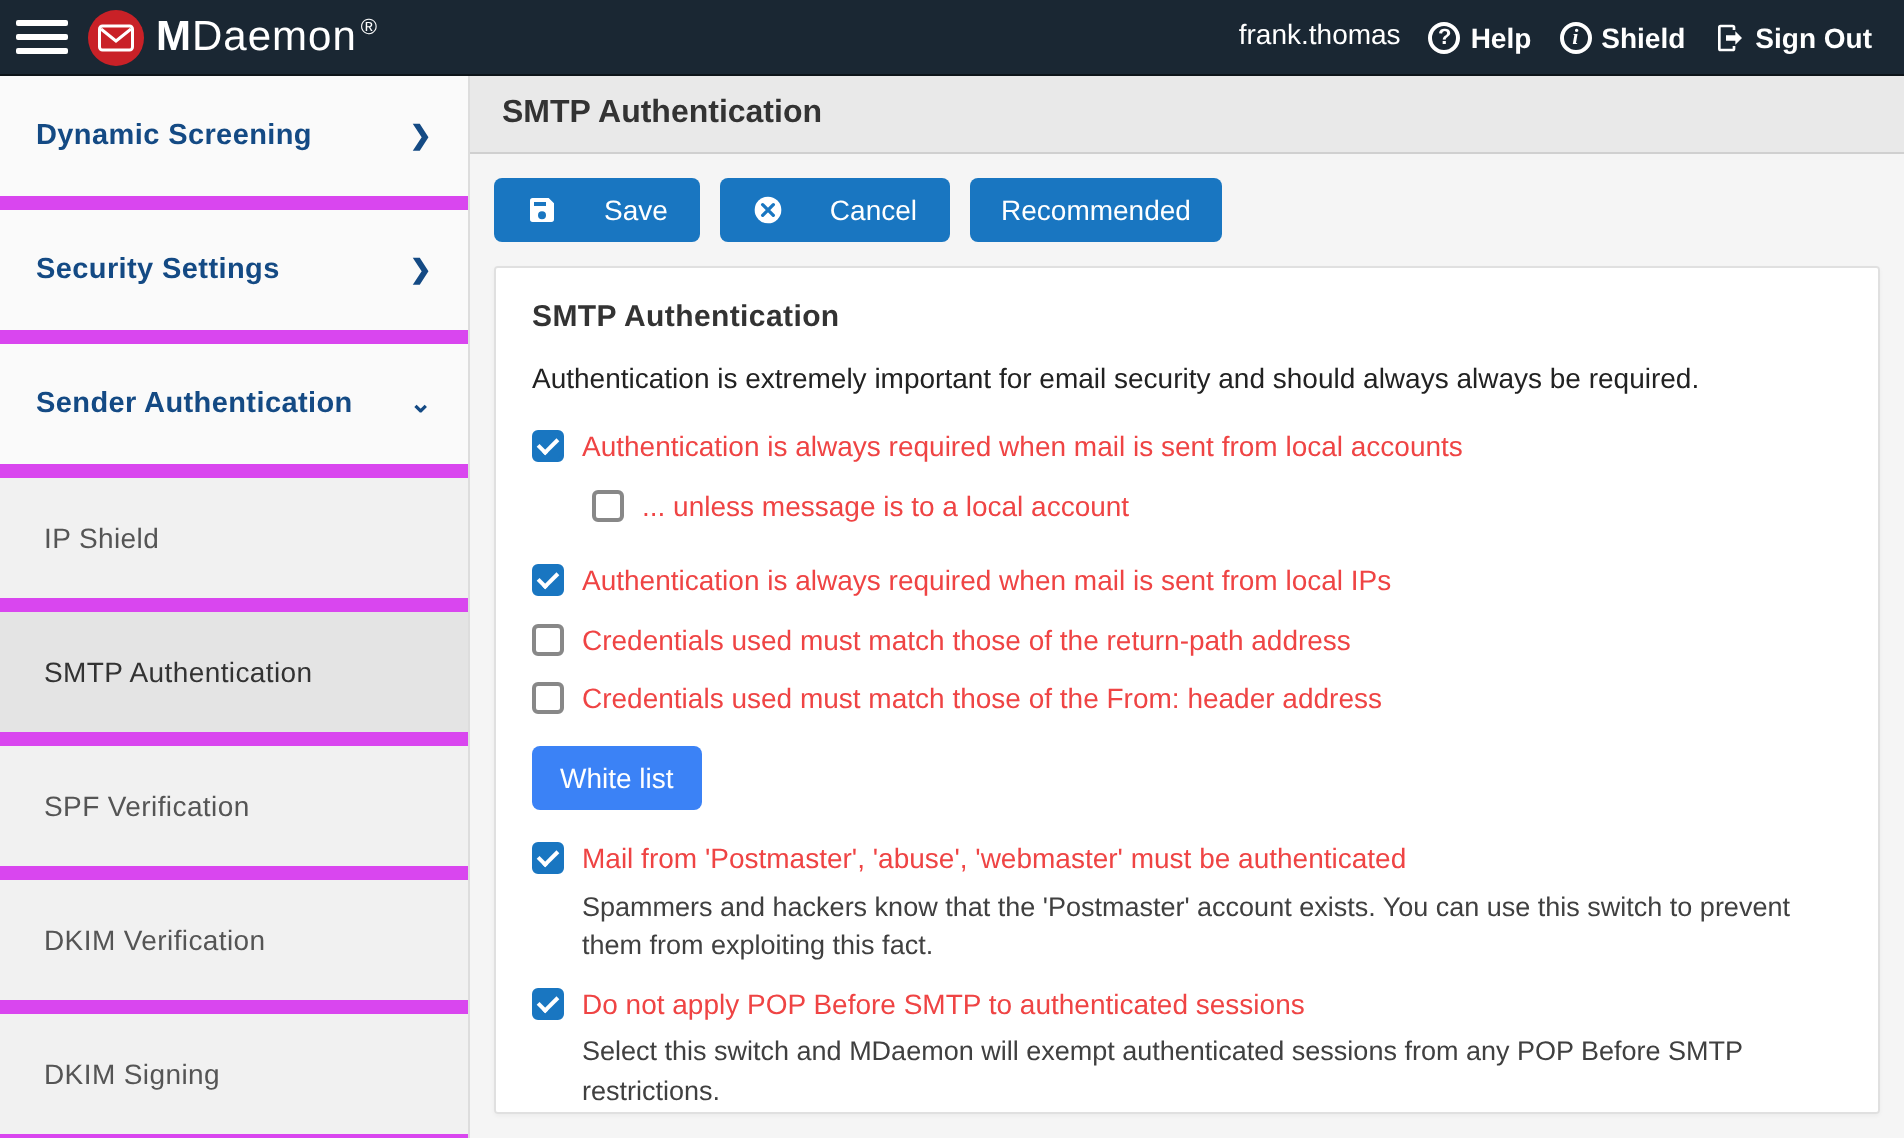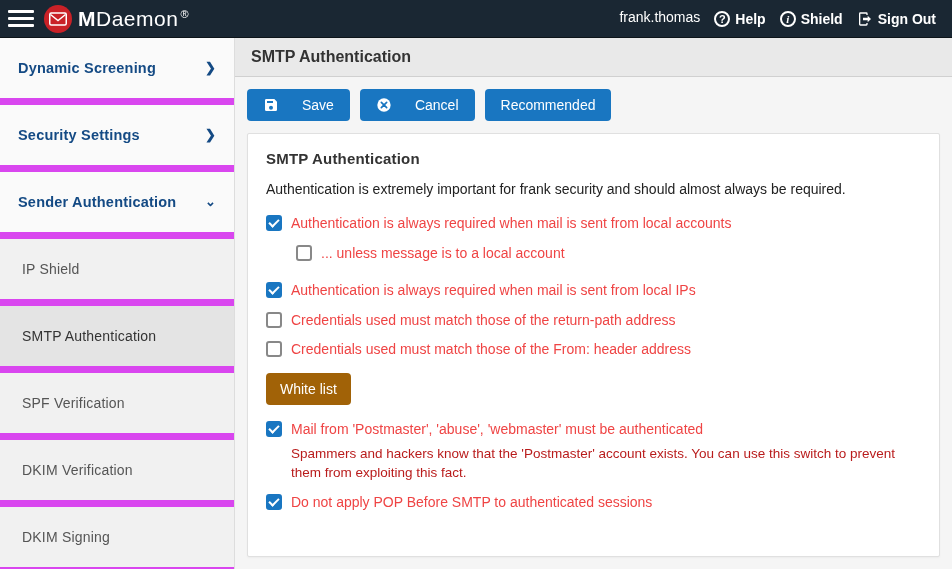--- a/index.html
+++ b/index.html
@@ -184,21 +184,21 @@
   }
   .check-row {
     display: flex;
     align-items: flex-start;
     gap: 9px;
     padding: 5px 0;
   }
   .check-row.indent { padding-left: 30px; }
   .check-row label { cursor: pointer; color: #ef4444; line-height: 1.4; }
   .check-row .desc {
-    color: #b91c1c;
+    color: #404040;
     font-size: 13.5px;
     margin-top: 4px;
     line-height: 1.45;
   }
   .cb {
     width: 16px;
     height: 16px;
     border: 2px solid #888;
     border-radius: 3px;
     flex-shrink: 0;
@@ -216,21 +216,21 @@
     position: absolute;
     left: 3px;
     top: 0px;
     width: 4px;
     height: 8px;
     border: solid #fff;
     border-width: 0 2px 2px 0;
     transform: rotate(45deg);
   }
   .small-btn {
-    background: #a16207;
+    background: #3b82f6;
     color: #fff;
     border: none;
     border-radius: 4px;
     padding: 8px 14px;
     font-size: 14px;
     cursor: pointer;
     margin: 8px 0 10px 0;
   }
   .sep { height: 8px; }
 </style>
@@ -323,21 +323,21 @@
           </svg>
         <span>Cancel</span>
       </button>
       <button class="btn">
         <span>Recommended</span>
       </button>
     </div>
 
     <div class="panel">
       <h3>SMTP Authentication</h3>
-      <p class="intro">Authentication is extremely important for frank security and should almost always be required.</p>
+      <p class="intro">Authentication is extremely important for email security and should always always be required.</p>
 
       <div class="check-row">
         <div class="cb checked"></div>
         <label>Authentication is always required when mail is sent from local accounts</label>
       </div>
       <div class="check-row indent">
         <div class="cb"></div>
         <label>... unless message is to a local account</label>
       </div>
 
@@ -363,18 +363,19 @@
         <div>
           <label>Mail from 'Postmaster', 'abuse', 'webmaster' must be authenticated</label>
           <div class="desc">Spammers and hackers know that the 'Postmaster' account exists. You can use this switch to prevent them from exploiting this fact.</div>
         </div>
       </div>
 
       <div class="check-row">
         <div class="cb checked"></div>
         <div>
           <label>Do not apply POP Before SMTP to authenticated sessions</label>
+          <div class="desc">Select this switch and MDaemon will exempt authenticated sessions from any POP Before SMTP restrictions.</div>
         </div>
       </div>
 
     </div>
   </div>
 </div>
 
 </body></html>

